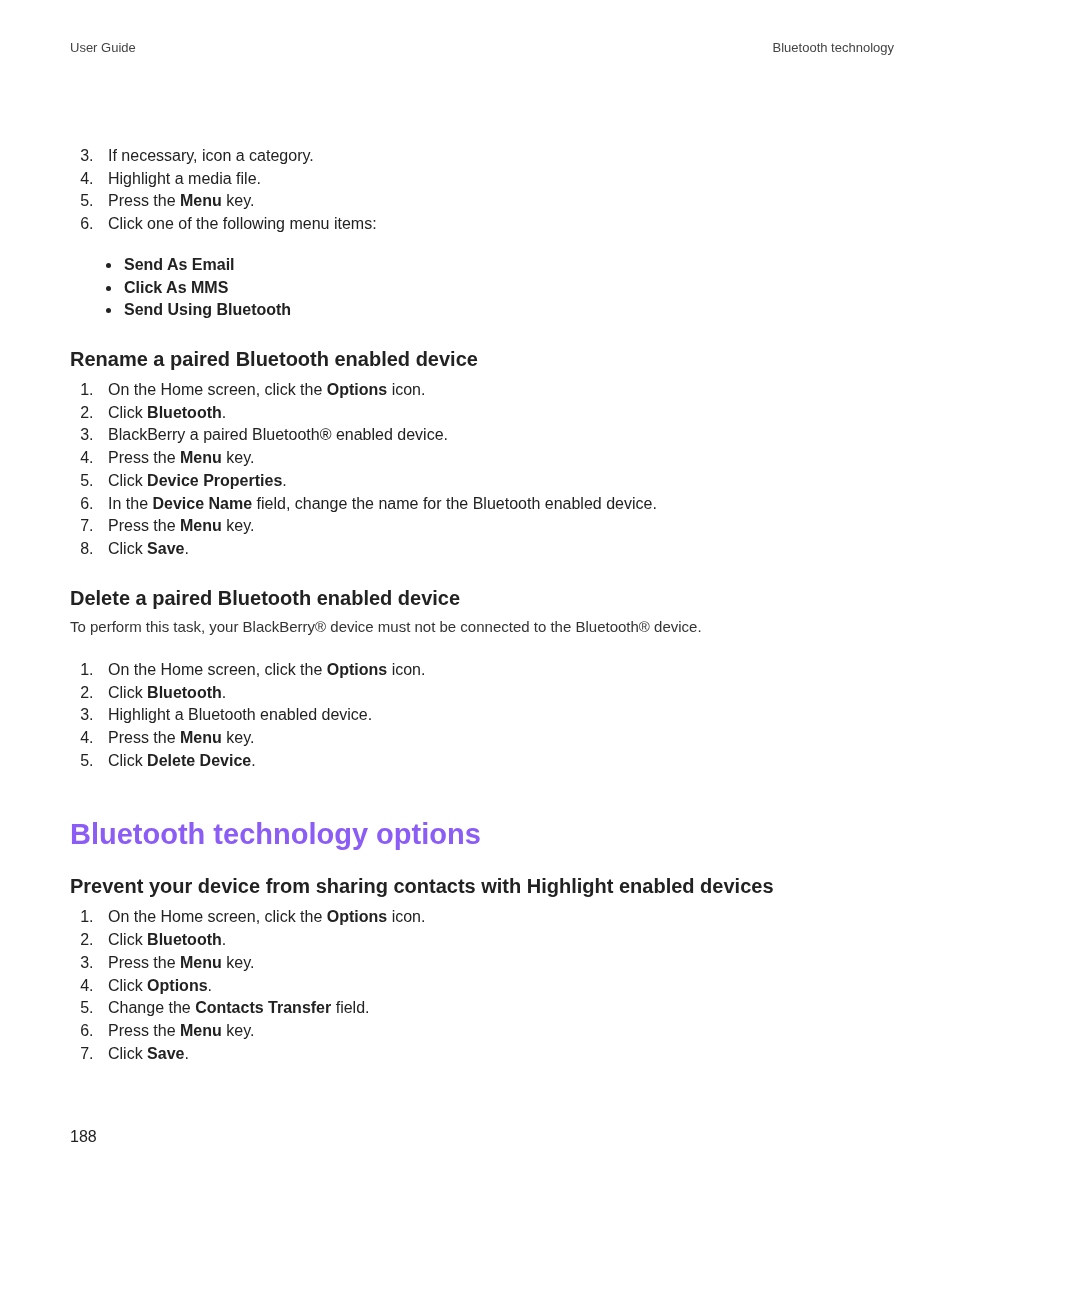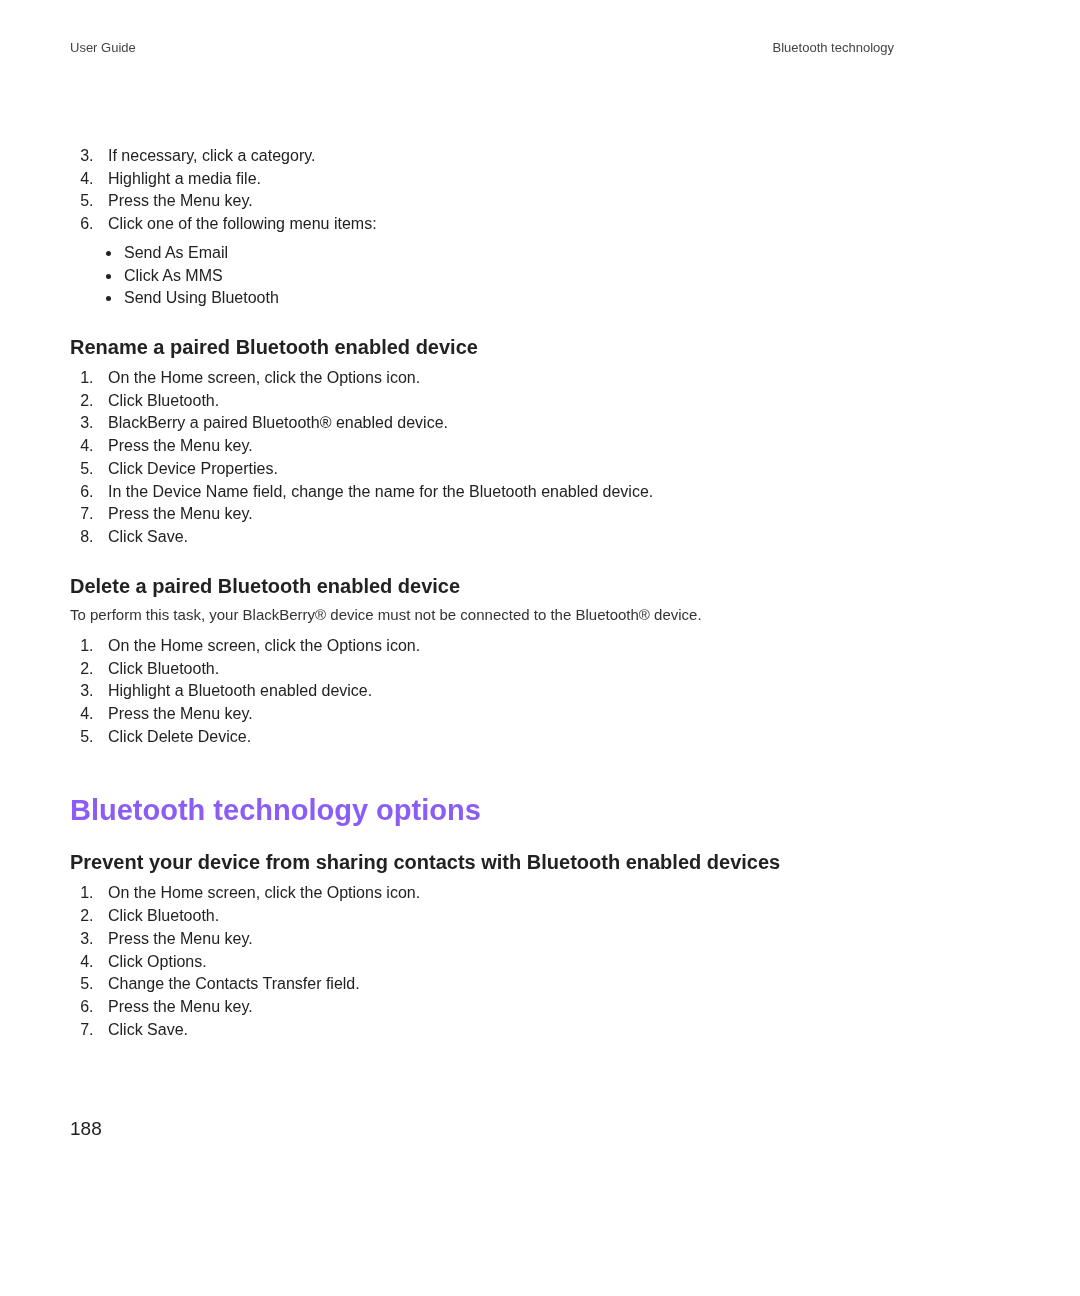--- a/index.html
+++ b/index.html
@@ -31,63 +31,63 @@
     line-height: 1.42;
     color: #222;
   }
   .ol-main > li {
     padding-left: 10px;
     margin: 0;
   }
   .sub-bullets {
     list-style: disc;
     padding-left: 14px;
-    margin: 6px 0 2px 0;
+    margin: 18px 0 2px 0;
   }
   .sub-bullets > li {
     padding-left: 2px;
   }
   .h2 {
     font-size: 20px;
     font-weight: 700;
     color: #222;
     margin: 24px 0 8px 0;
   }
   .h1 {
     font-size: 29px;
     font-weight: 700;
     color: #8b5cf6;
     margin: 46px 0 16px 0;
   }
   .note {
     font-size: 15px;
     color: #333;
-    margin: 8px 0 12px 0;
+    margin: 8px 0 24px 0;
   }
-  strong { font-weight: 400; }
+  strong { font-weight: 700; }
   .pagenum {
     position: absolute;
     left: 70px;
-    bottom: 156px;
-    font-size: 19px;
+    bottom: 150px;
+    font-size: 16px;
     color: #222;
   }
 </style>
 </head>
 <body>
 
 <div class="page">
 
   <div class="hdr">
     <span>User Guide</span>
     <span>Bluetooth technology</span>
   </div>
 
   <ol class="ol-main" id="top-list" start="3">
-      <li>If necessary, click a category.</li>
+      <li>If necessary, icon a category.</li>
       <li>Highlight a media file.</li>
       <li>Press the <strong>Menu</strong> key.</li>
       <li>Click one of the following menu items:<ul class="sub-bullets">
           <li><strong>Send As Email</strong></li>
           <li><strong>Click As MMS</strong></li>
           <li><strong>Send Using Bluetooth</strong></li>
         </ul></li>
     </ol>
 
   <div class="h2">Rename a paired Bluetooth enabled device</div>
@@ -107,21 +107,21 @@
   <ol class="ol-main" id="delete-list">
       <li>On the Home screen, click the <strong>Options</strong> icon.</li>
       <li>Click <strong>Bluetooth</strong>.</li>
       <li>Highlight a Bluetooth enabled device.</li>
       <li>Press the <strong>Menu</strong> key.</li>
       <li>Click <strong>Delete Device</strong>.</li>
     </ol>
 
   <div class="h1">Bluetooth technology options</div>
 
-  <div class="h2">Prevent your device from sharing contacts with Bluetooth enabled devices</div>
+  <div class="h2">Prevent your device from sharing contacts with Highlight enabled devices</div>
   <ol class="ol-main" id="prevent-list">
       <li>On the Home screen, click the <strong>Options</strong> icon.</li>
       <li>Click <strong>Bluetooth</strong>.</li>
       <li>Press the <strong>Menu</strong> key.</li>
       <li>Click <strong>Options</strong>.</li>
       <li>Change the <strong>Contacts Transfer</strong> field.</li>
       <li>Press the <strong>Menu</strong> key.</li>
       <li>Click <strong>Save</strong>.</li>
     </ol>
 

